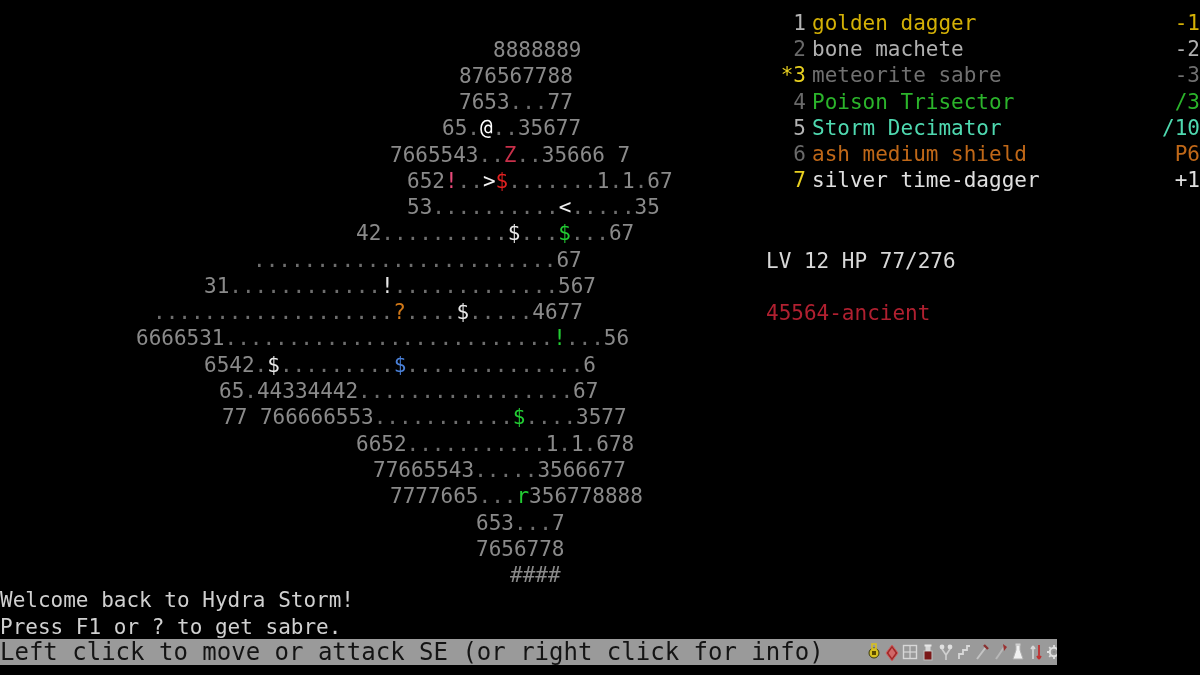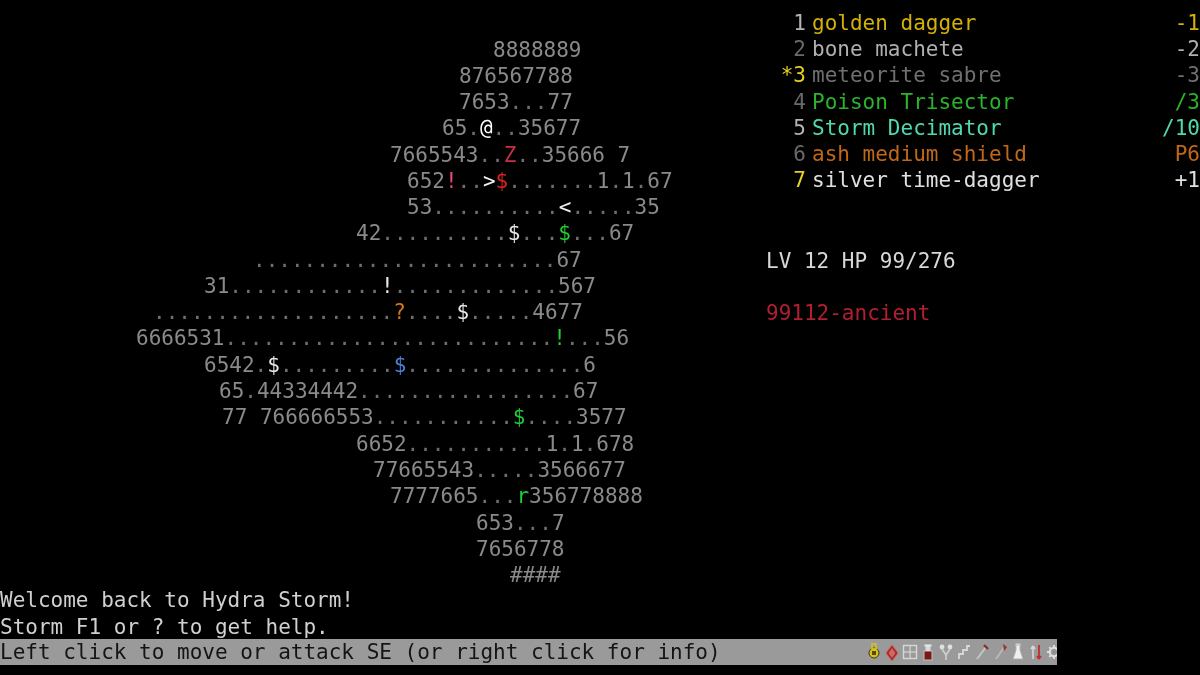--- a/index.html
+++ b/index.html
@@ -92,21 +92,21 @@
 
   
   #statusbar {
     position: absolute;
     left: 0;
     top: 639px;
     width: 1057px;
     height: 26px;
     background: #9a9a9a;
     color: #141414;
-    font-size: 21px;
+    font-size: 24px;
     line-height: 26px;
     white-space: pre;
     overflow: hidden;
   }
   #statusbar .sb-text {
     position: absolute;
     left: 0;
     top: 0;
     white-space: pre;
   }
@@ -126,28 +126,28 @@
   }
 </style>
 </head>
 <body>
 
 <div id="map"><div class="maprow" style="top: 37px; left: 493px;"><span style="color: rgb(138, 138, 138);">8888889</span></div><div class="maprow" style="top: 63px; left: 459px;"><span style="color: rgb(138, 138, 138);">876567788</span></div><div class="maprow" style="top: 89px; left: 459px;"><span style="color: rgb(138, 138, 138);">7653</span><span style="color: rgb(110, 110, 110);">...</span><span style="color: rgb(138, 138, 138);">77</span></div><div class="maprow" style="top: 115px; left: 442px;"><span style="color: rgb(138, 138, 138);">65</span><span style="color: rgb(110, 110, 110);">.</span><span style="color: rgb(255, 255, 255);">@</span><span style="color: rgb(110, 110, 110);">..</span><span style="color: rgb(138, 138, 138);">35677</span></div><div class="maprow" style="top: 142px; left: 390px;"><span style="color: rgb(138, 138, 138);">7665543</span><span style="color: rgb(110, 110, 110);">..</span><span style="color: rgb(200, 48, 74);">Z</span><span style="color: rgb(110, 110, 110);">..</span><span style="color: rgb(138, 138, 138);">35666 7</span></div><div class="maprow" style="top: 168px; left: 407px;"><span style="color: rgb(138, 138, 138);">652</span><span style="color: rgb(232, 74, 122);">!</span><span style="color: rgb(110, 110, 110);">..</span><span style="color: rgb(240, 240, 240);">&gt;</span><span style="color: rgb(224, 32, 32);">$</span><span style="color: rgb(110, 110, 110);">.......</span><span style="color: rgb(138, 138, 138);">1</span><span style="color: rgb(110, 110, 110);">.</span><span style="color: rgb(138, 138, 138);">1</span><span style="color: rgb(110, 110, 110);">.</span><span style="color: rgb(138, 138, 138);">67</span></div><div class="maprow" style="top: 194px; left: 407px;"><span style="color: rgb(138, 138, 138);">53</span><span style="color: rgb(110, 110, 110);">..........</span><span style="color: rgb(240, 240, 240);">&lt;</span><span style="color: rgb(110, 110, 110);">.....</span><span style="color: rgb(138, 138, 138);">35</span></div><div class="maprow" style="top: 220px; left: 356px;"><span style="color: rgb(138, 138, 138);">42</span><span style="color: rgb(110, 110, 110);">..........</span><span style="color: rgb(232, 232, 232);">$</span><span style="color: rgb(110, 110, 110);">...</span><span style="color: rgb(34, 204, 51);">$</span><span style="color: rgb(110, 110, 110);">...</span><span style="color: rgb(138, 138, 138);">67</span></div><div class="maprow" style="top: 247px; left: 253px;"><span style="color: rgb(110, 110, 110);">........................</span><span style="color: rgb(138, 138, 138);">67</span></div><div class="maprow" style="top: 273px; left: 204px;"><span style="color: rgb(138, 138, 138);">31</span><span style="color: rgb(110, 110, 110);">............</span><span style="color: rgb(232, 232, 232);">!</span><span style="color: rgb(110, 110, 110);">.............</span><span style="color: rgb(138, 138, 138);">567</span></div><div class="maprow" style="top: 299px; left: 153px;"><span style="color: rgb(110, 110, 110);">...................</span><span style="color: rgb(208, 120, 24);">?</span><span style="color: rgb(110, 110, 110);">....</span><span style="color: rgb(232, 232, 232);">$</span><span style="color: rgb(110, 110, 110);">.....</span><span style="color: rgb(138, 138, 138);">4677</span></div><div class="maprow" style="top: 325px; left: 136px;"><span style="color: rgb(138, 138, 138);">6666531</span><span style="color: rgb(110, 110, 110);">..........................</span><span style="color: rgb(34, 204, 51);">!</span><span style="color: rgb(110, 110, 110);">...</span><span style="color: rgb(138, 138, 138);">56</span></div><div class="maprow" style="top: 352px; left: 204px;"><span style="color: rgb(138, 138, 138);">6542</span><span style="color: rgb(110, 110, 110);">.</span><span style="color: rgb(232, 232, 232);">$</span><span style="color: rgb(110, 110, 110);">.........</span><span style="color: rgb(74, 128, 216);">$</span><span style="color: rgb(110, 110, 110);">..............</span><span style="color: rgb(138, 138, 138);">6</span></div><div class="maprow" style="top: 378px; left: 219px;"><span style="color: rgb(138, 138, 138);">65</span><span style="color: rgb(110, 110, 110);">.</span><span style="color: rgb(138, 138, 138);">44334442</span><span style="color: rgb(110, 110, 110);">.................</span><span style="color: rgb(138, 138, 138);">67</span></div><div class="maprow" style="top: 404px; left: 222px;"><span style="color: rgb(138, 138, 138);">77 766666553</span><span style="color: rgb(110, 110, 110);">...........</span><span style="color: rgb(34, 204, 51);">$</span><span style="color: rgb(110, 110, 110);">....</span><span style="color: rgb(138, 138, 138);">3577</span></div><div class="maprow" style="top: 431px; left: 356px;"><span style="color: rgb(138, 138, 138);">6652</span><span style="color: rgb(110, 110, 110);">...........</span><span style="color: rgb(138, 138, 138);">1</span><span style="color: rgb(110, 110, 110);">.</span><span style="color: rgb(138, 138, 138);">1</span><span style="color: rgb(110, 110, 110);">.</span><span style="color: rgb(138, 138, 138);">678</span></div><div class="maprow" style="top: 457px; left: 373px;"><span style="color: rgb(138, 138, 138);">77665543</span><span style="color: rgb(110, 110, 110);">.....</span><span style="color: rgb(138, 138, 138);">3566677</span></div><div class="maprow" style="top: 483px; left: 390px;"><span style="color: rgb(138, 138, 138);">7777665</span><span style="color: rgb(110, 110, 110);">...</span><span style="color: rgb(34, 204, 51);">r</span><span style="color: rgb(138, 138, 138);">356778888</span></div><div class="maprow" style="top: 510px; left: 476px;"><span style="color: rgb(138, 138, 138);">653</span><span style="color: rgb(110, 110, 110);">...</span><span style="color: rgb(138, 138, 138);">7</span></div><div class="maprow" style="top: 536px; left: 476px;"><span style="color: rgb(138, 138, 138);">7656778</span></div><div class="maprow" style="top: 562px; left: 510px;"><span style="color: rgb(138, 138, 138);">####</span></div></div>
 
 <div id="sidebar">
   <div id="inv-list"><div class="inv-row" style="top: 10px;"><span class="inv-idx" style="color: rgb(180, 180, 180);">1</span><span class="inv-name" style="color: rgb(212, 177, 6);">golden dagger</span><span class="inv-val" style="color: rgb(212, 177, 6);">-1</span></div><div class="inv-row" style="top: 36.2px;"><span class="inv-idx" style="color: rgb(106, 106, 106);">2</span><span class="inv-name" style="color: rgb(176, 176, 176);">bone machete</span><span class="inv-val" style="color: rgb(176, 176, 176);">-2</span></div><div class="inv-row" style="top: 62.4px;"><span class="inv-idx" style="color: rgb(232, 208, 32);">*3</span><span class="inv-name" style="color: rgb(112, 112, 112);">meteorite sabre</span><span class="inv-val" style="color: rgb(112, 112, 112);">-3</span></div><div class="inv-row" style="top: 88.6px;"><span class="inv-idx" style="color: rgb(106, 106, 106);">4</span><span class="inv-name" style="color: rgb(43, 180, 43);">Poison Trisector</span><span class="inv-val" style="color: rgb(43, 180, 43);">/3</span></div><div class="inv-row" style="top: 114.8px;"><span class="inv-idx" style="color: rgb(180, 180, 180);">5</span><span class="inv-name" style="color: rgb(79, 217, 176);">Storm Decimator</span><span class="inv-val" style="color: rgb(79, 217, 176);">/10</span></div><div class="inv-row" style="top: 141px;"><span class="inv-idx" style="color: rgb(106, 106, 106);">6</span><span class="inv-name" style="color: rgb(192, 104, 24);">ash medium shield</span><span class="inv-val" style="color: rgb(192, 104, 24);">P6</span></div><div class="inv-row" style="top: 167.2px;"><span class="inv-idx" style="color: rgb(232, 208, 32);">7</span><span class="inv-name" style="color: rgb(224, 224, 224);">silver time-dagger</span><span class="inv-val" style="color: rgb(224, 224, 224);">+1</span></div></div>
 
-  <div class="stat-line" style="top:248px; color:#d8d8d8;">LV 12 HP 99/276</div>
+  <div class="stat-line" style="top:248px; color:#d8d8d8;">LV 12 HP 77/276</div>
 
-  <div class="stat-line" style="top:300px; color:#b02030;">99112-ancient</div>
+  <div class="stat-line" style="top:300px; color:#b02030;">45564-ancient</div>
 </div>
 
 <div id="messages">
     <div class="msg-line" style="top: 588px;">Welcome back to Hydra Storm!</div>
-    <div class="msg-line" style="top: 615px;">Storm F1 or ? to get help.</div>
+    <div class="msg-line" style="top: 615px;">Press F1 or ? to get sabre.</div>
   </div>
 
 <div id="statusbar">
   <div class="sb-text">Left click to move or attack SE (or right click for info)</div>
   <div id="icontray"><span style="display: block;"><svg class="tray-icon" viewBox="0 0 16 20" xmlns="http://www.w3.org/2000/svg">
           <circle cx="8" cy="11" r="5" fill="#d8c020" stroke="#3a3a10" stroke-width="1"></circle>
           <rect x="6" y="2" width="4" height="5" fill="none" stroke="#d8c020" stroke-width="1.6"></rect>
           <rect x="6" y="9" width="4" height="4" fill="#5a4a00"></rect>
         </svg></span><span style="display: block;"><svg class="tray-icon" viewBox="0 0 16 20" xmlns="http://www.w3.org/2000/svg">
           <polygon points="8,3 14,11 8,19 2,11" fill="#a02828" stroke="#d06060" stroke-width="1"></polygon>

